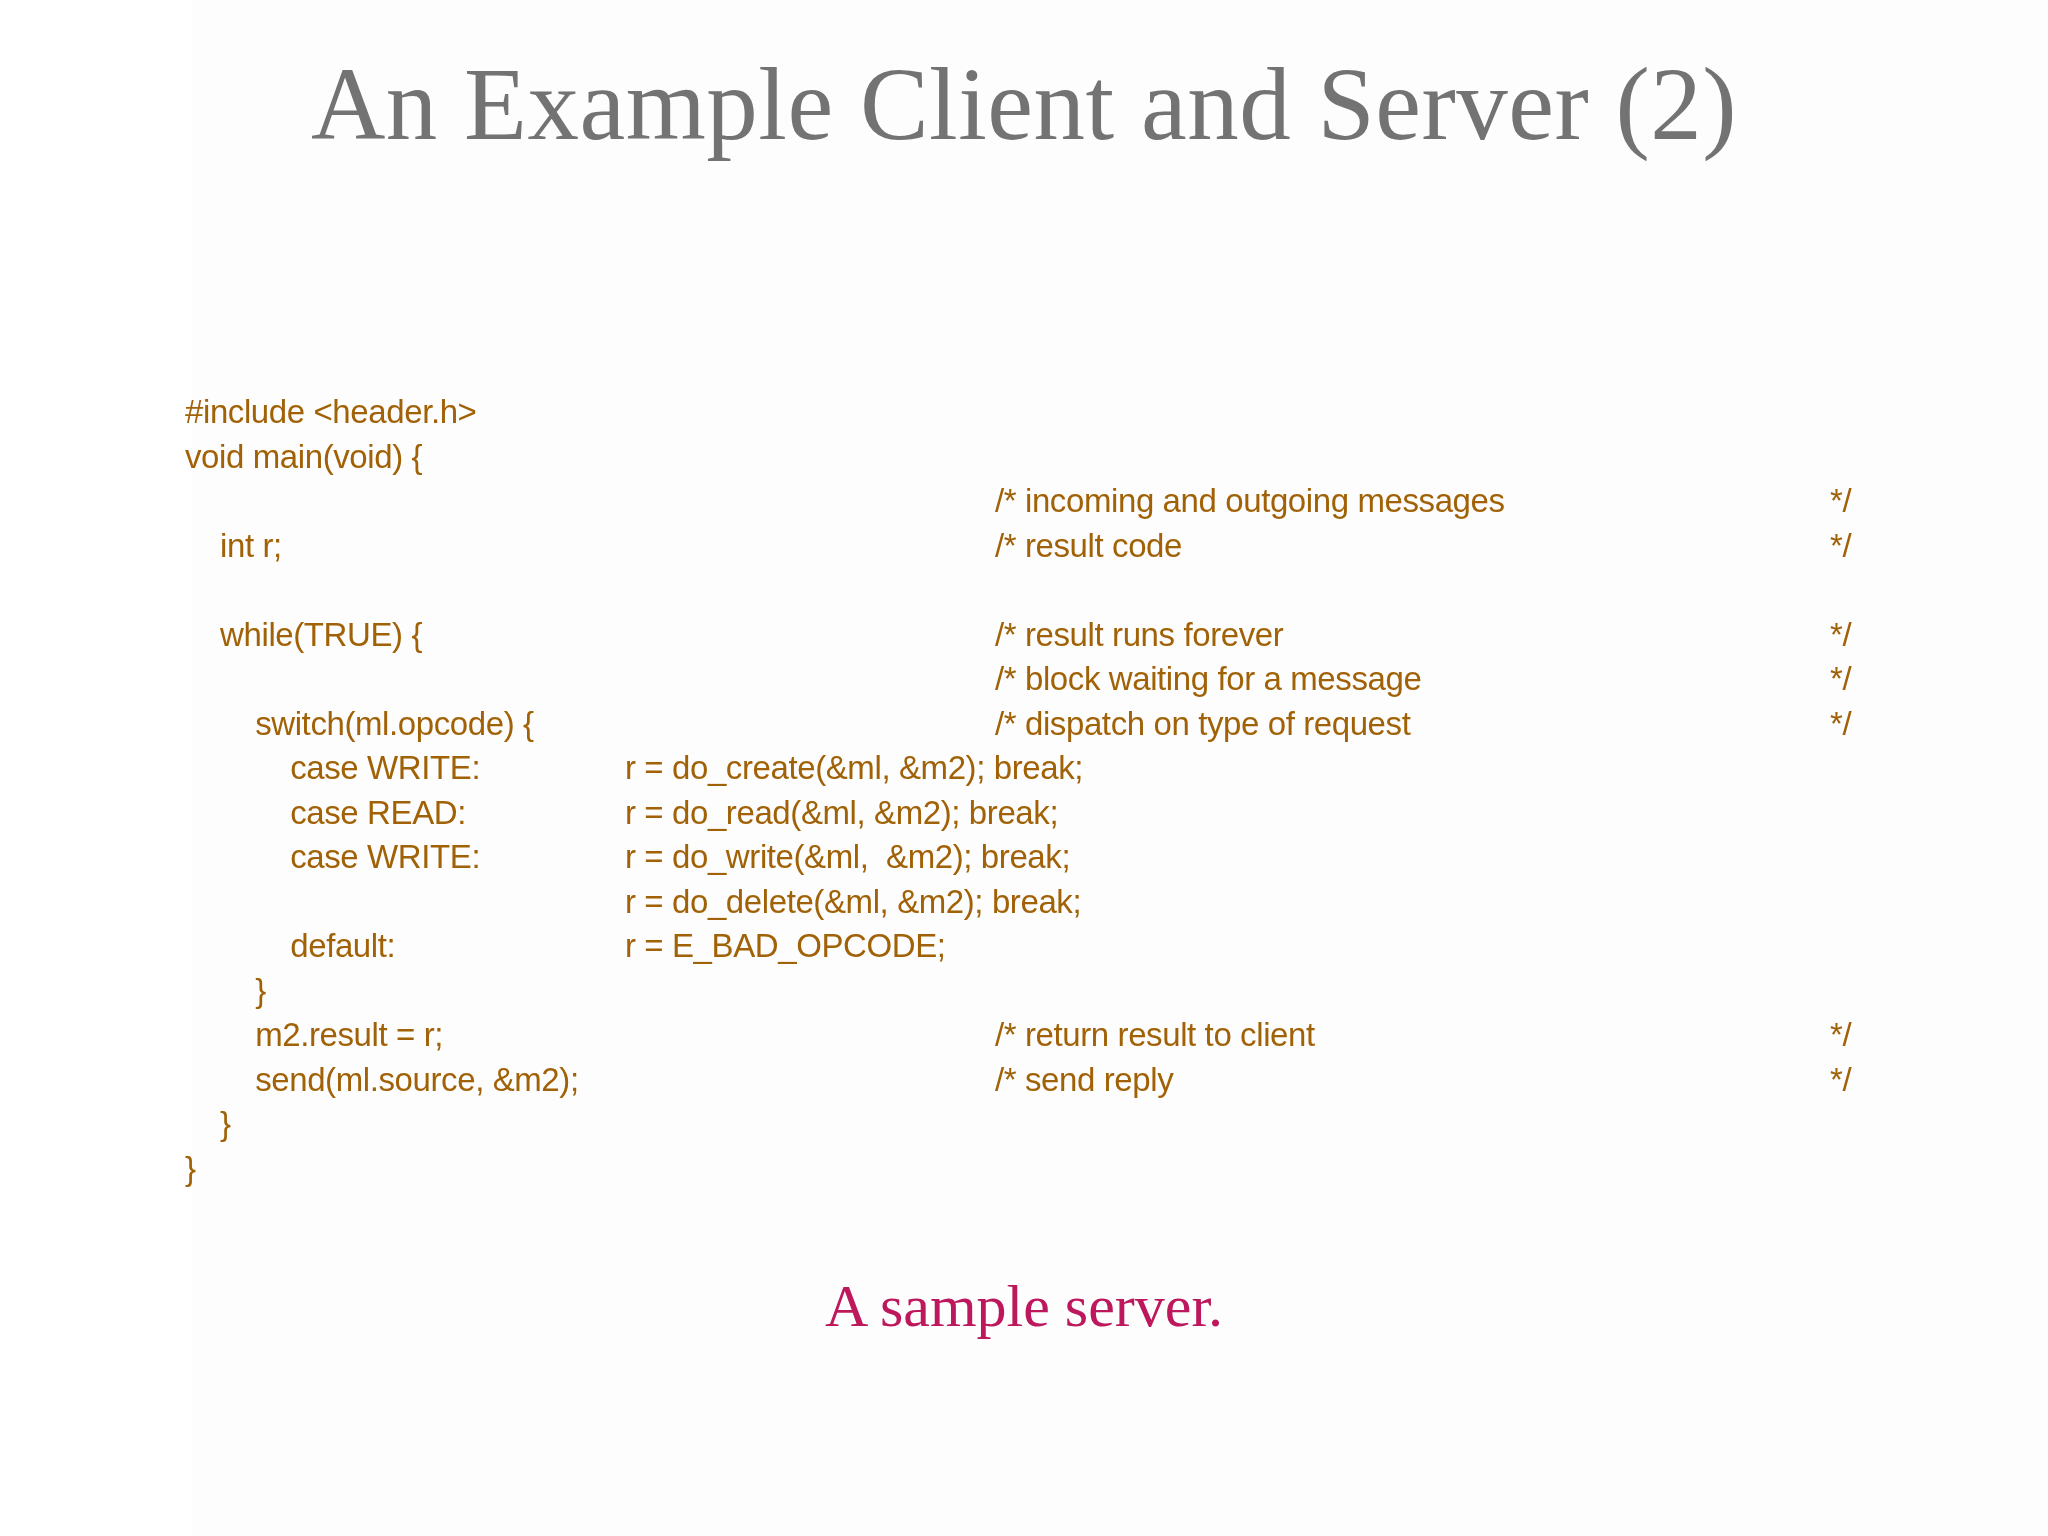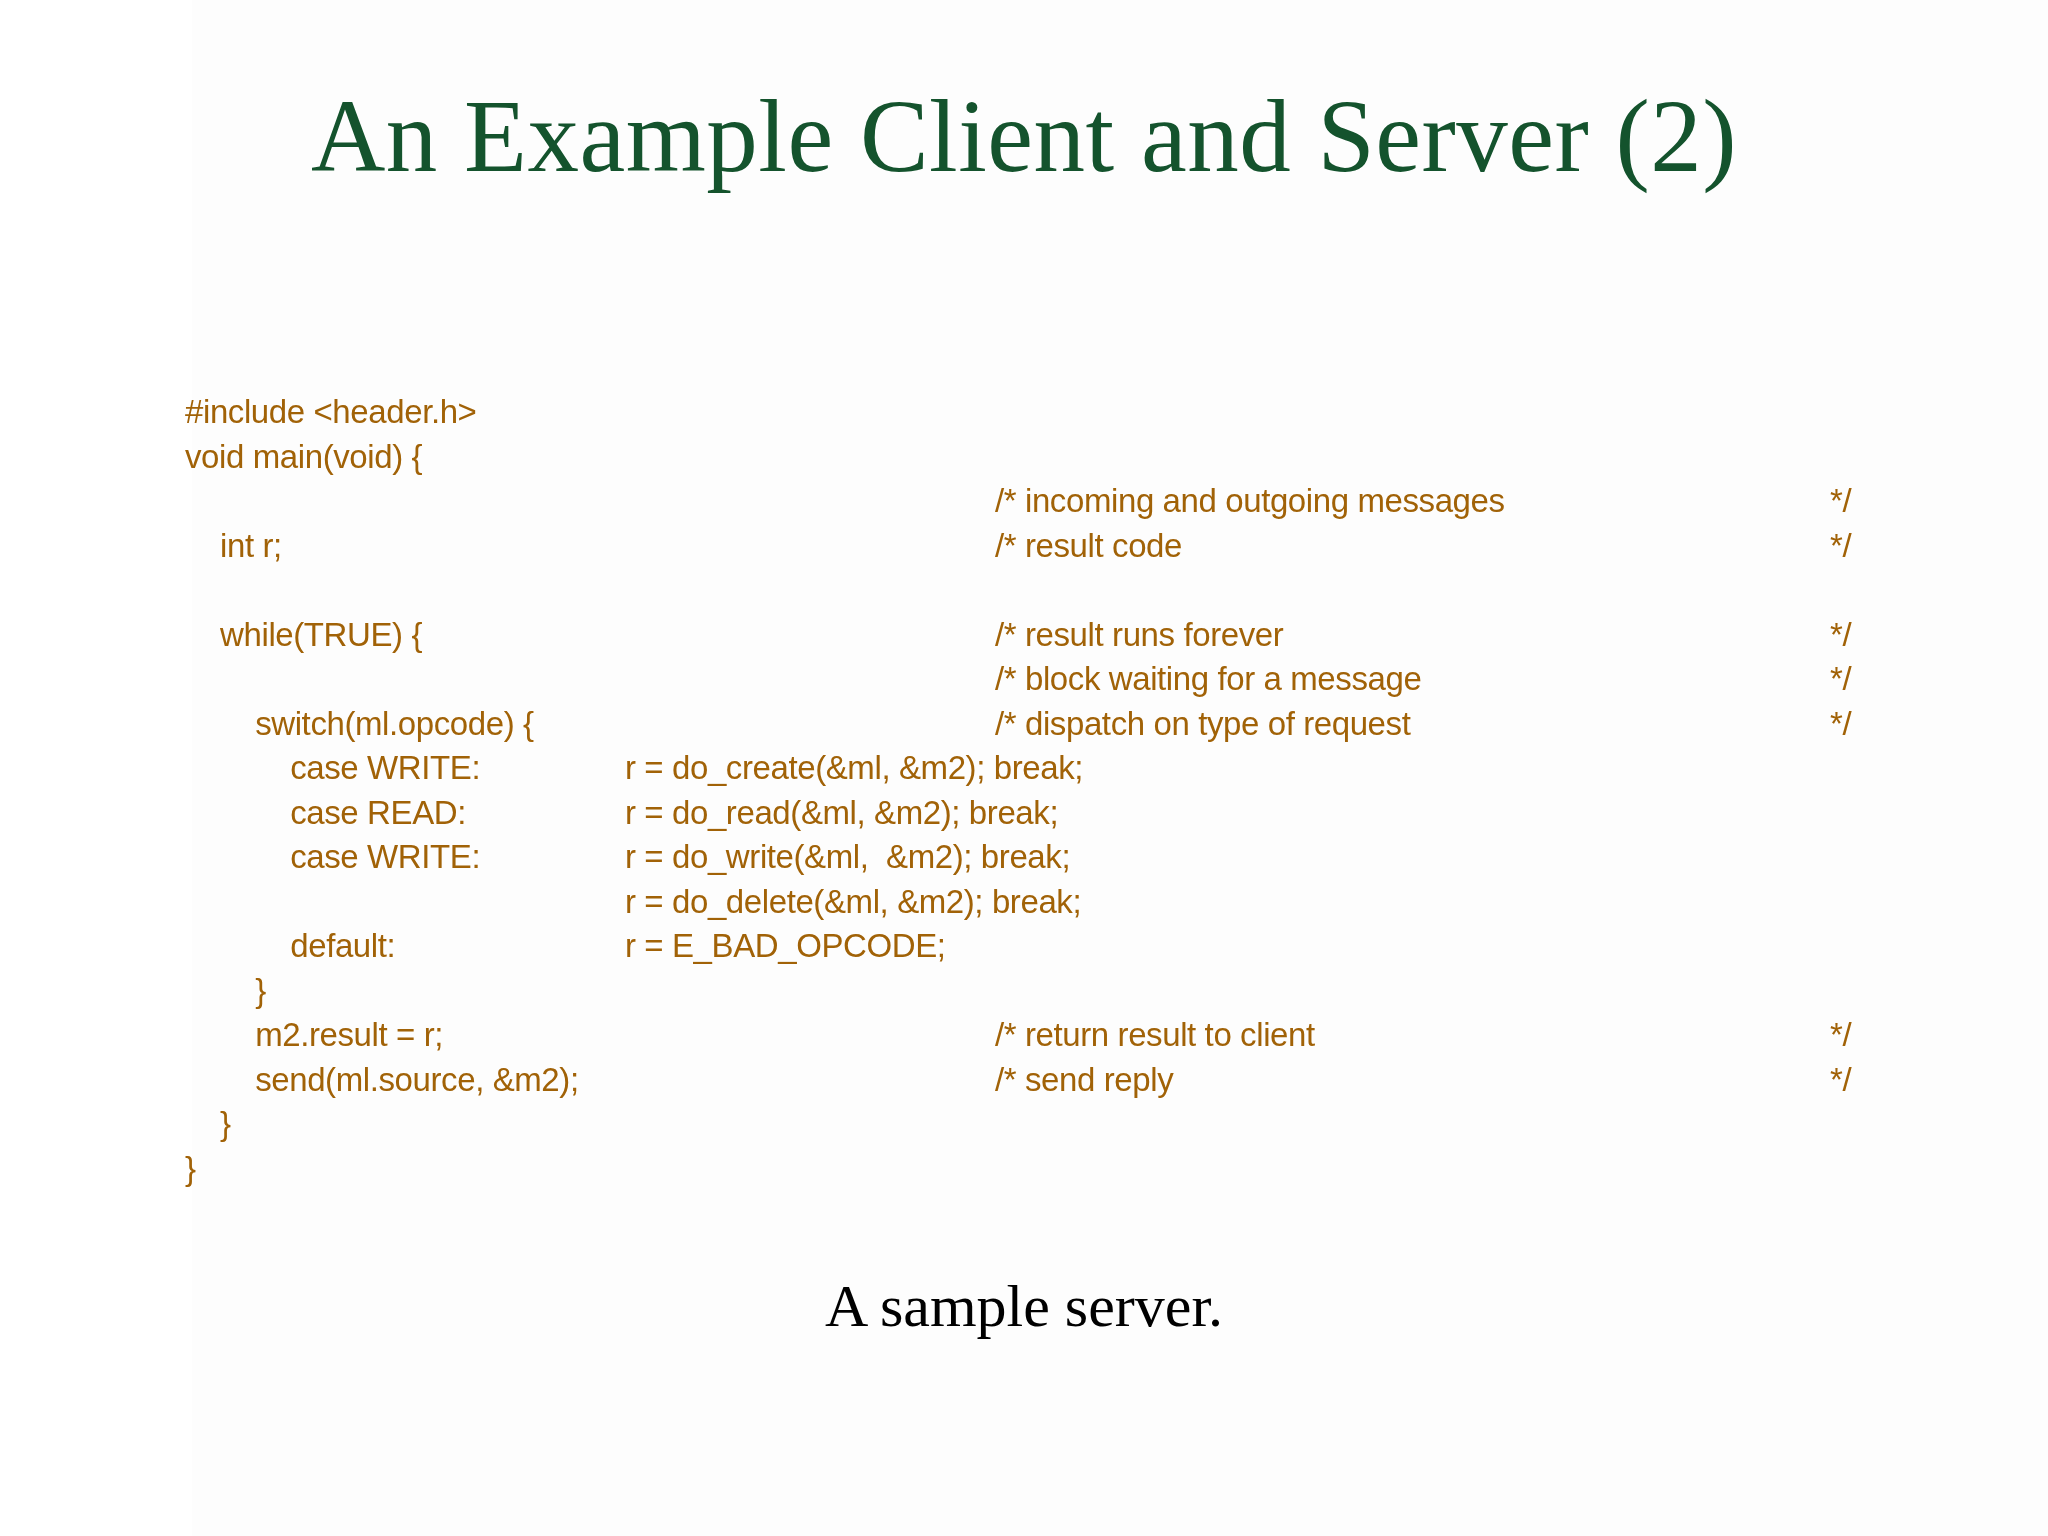--- a/index.html
+++ b/index.html
@@ -35,23 +35,22 @@
   .slide-title {
     position: absolute;
     left: 0;
     right: 0;
     top: 48px;
     text-align: center;
     font-family: "Liberation Serif", "DejaVu Serif", serif;
     font-size: 103px;
     line-height: 1.1;
     letter-spacing: 0.5px;
-    color: #14532d;
+    color: #737373;
     white-space: nowrap;
-    margin-top: 32px;
   }
 
   
   .code-figure {
     position: absolute;
     left: 185px;
     top: 390px;
     width: 1760px;
     height: 620px;
     color: #a16207;
@@ -102,21 +101,21 @@
   }
 
   .caption {
     position: absolute;
     left: 0;
     right: 0;
     top: 1272px;
     text-align: center;
     font-family: "Liberation Serif", "DejaVu Serif", serif;
     font-size: 60px;
-    color: #000000;
+    color: #be185d;
     white-space: nowrap;
   }
 </style>
 </head>
 <body>
 
 <div class="slide">
 
   <div class="scan-region"></div>
 

